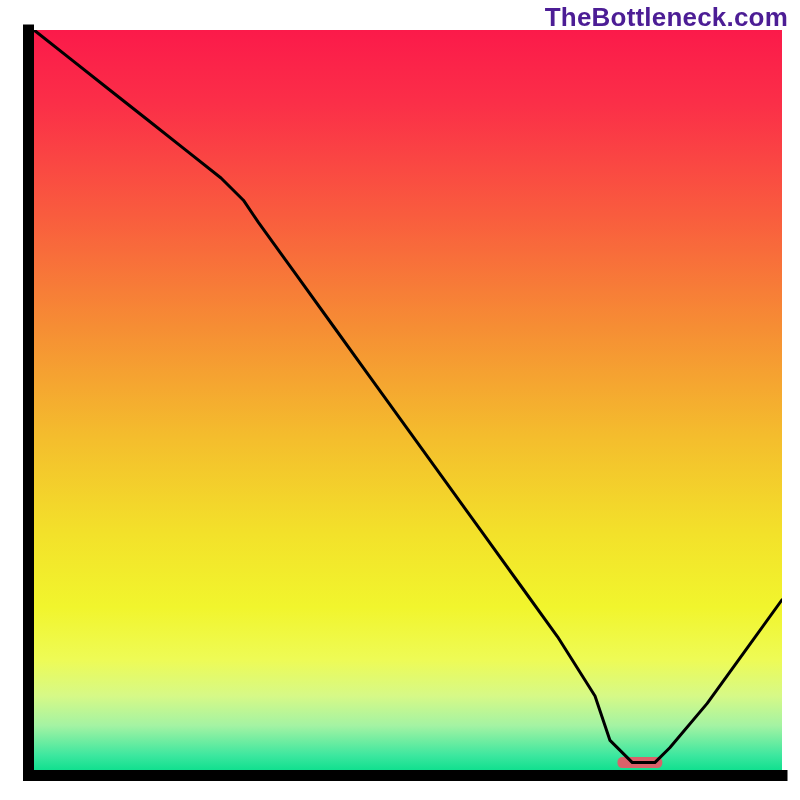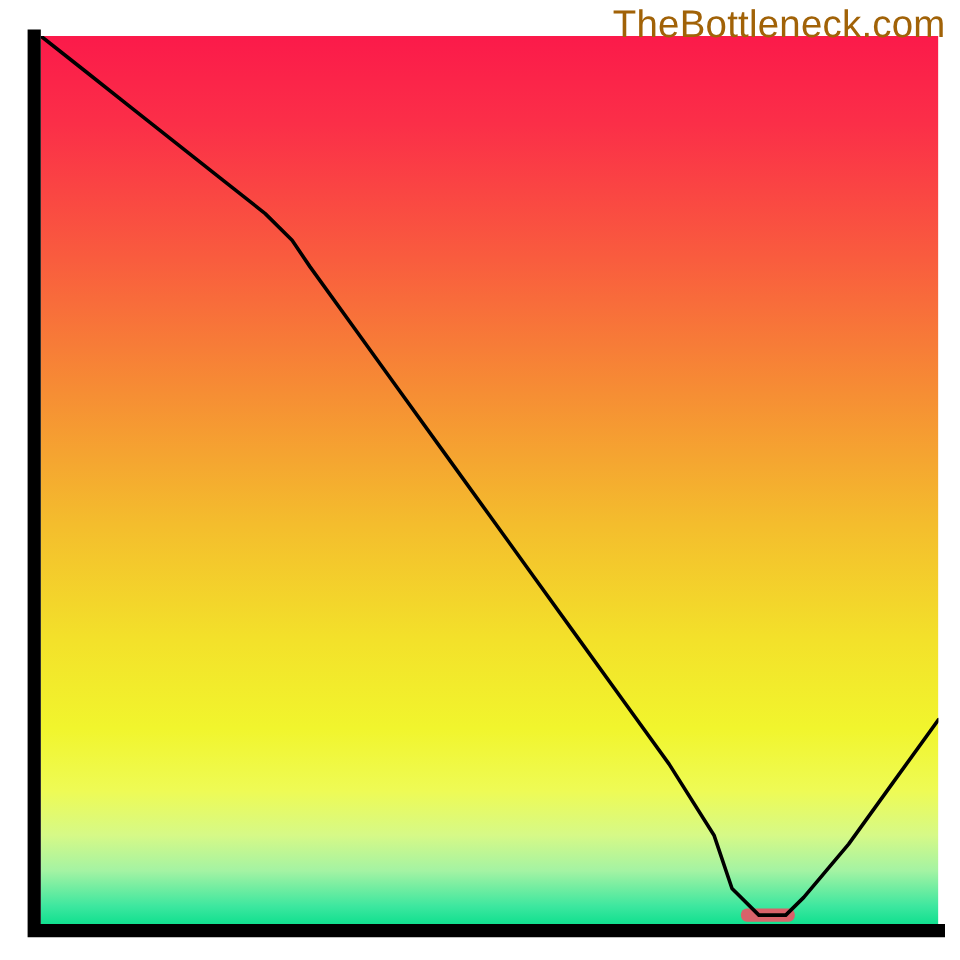--- a/index.html
+++ b/index.html
@@ -13,23 +13,23 @@
   }
   .chart-container {
     position: relative;
     width: 800px;
     height: 800px;
   }
   .watermark {
     position: absolute;
     top: 2px;
     right: 12px;
-    font-size: 32px;
-    font-weight: 400;
-    color: #a16207;
+    font-size: 26px;
+    font-weight: 700;
+    color: #4c1d95;
     letter-spacing: 0.2px;
     z-index: 5;
   }
   svg {
     display: block;
   }
 </style>
 </head>
 <body>
 

